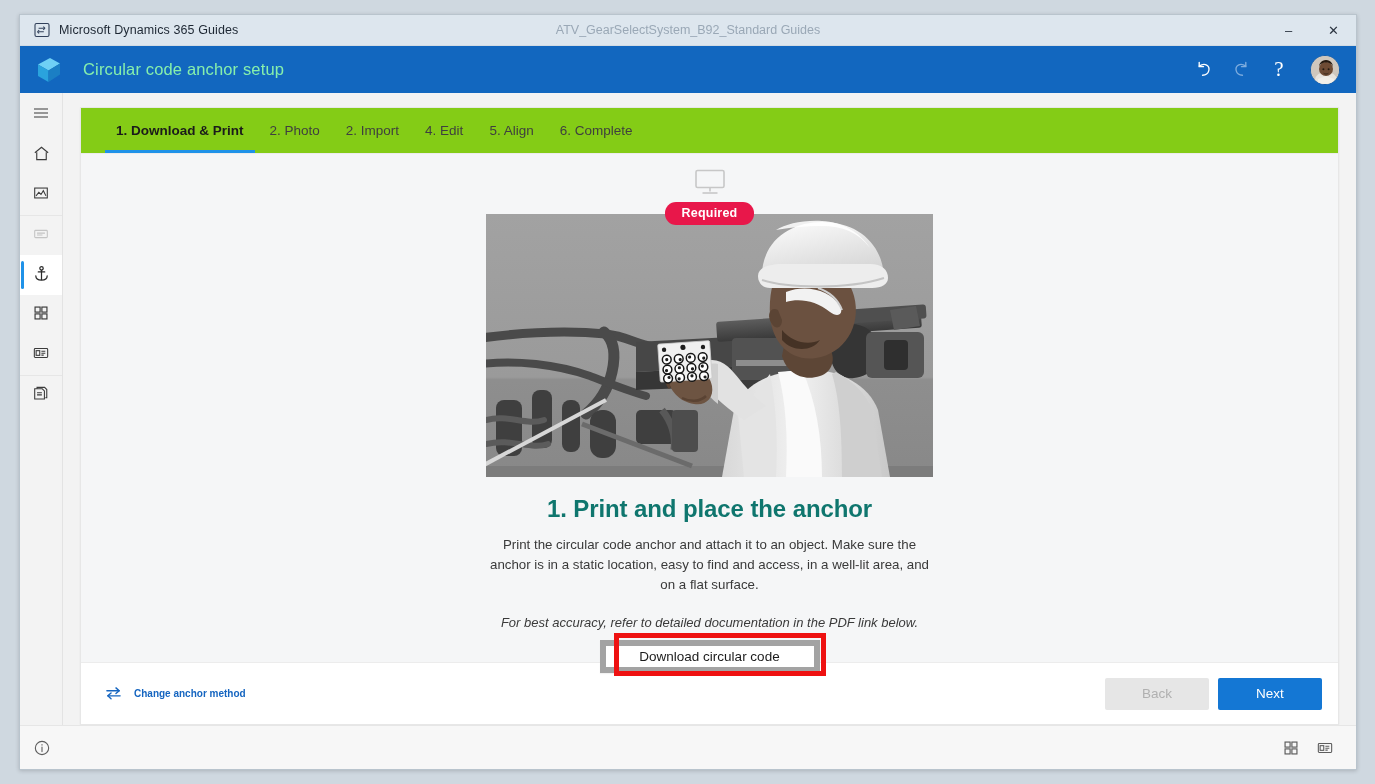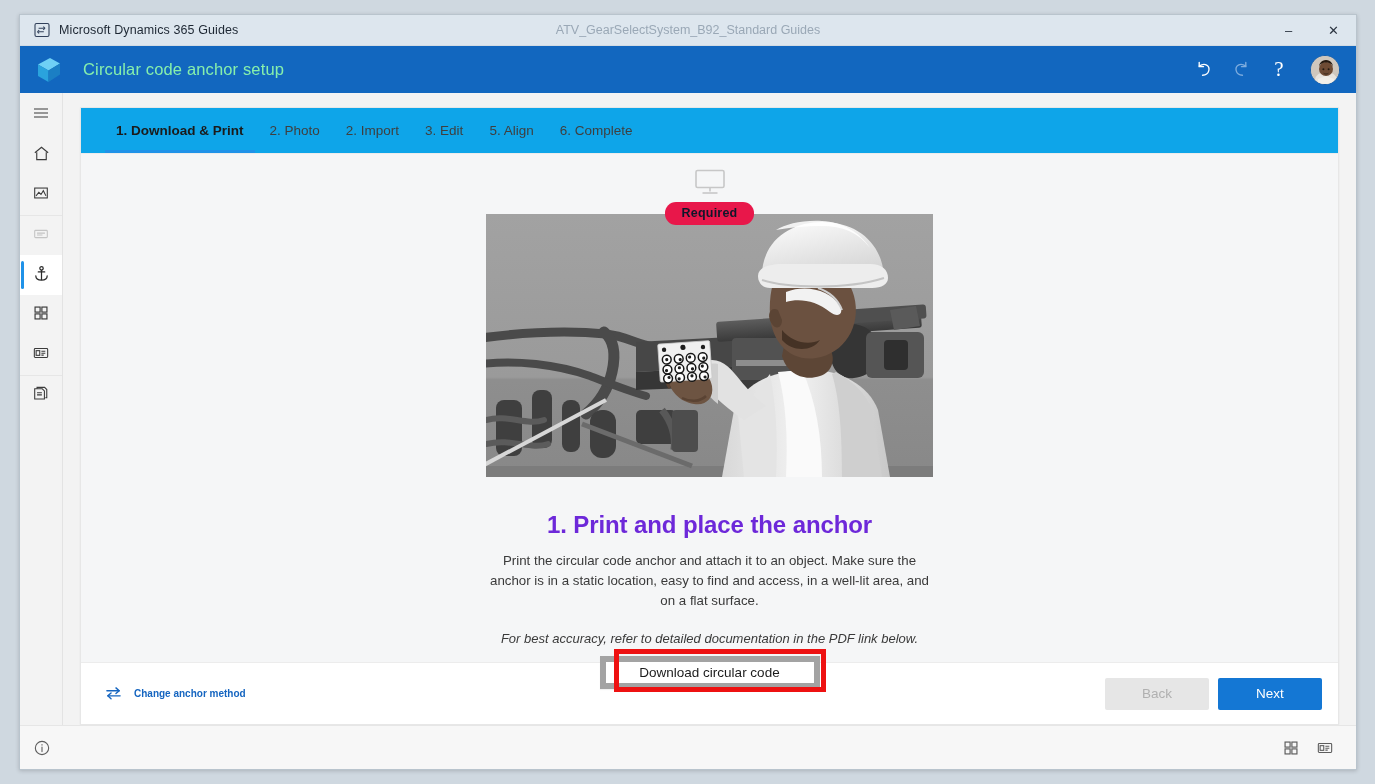--- a/index.html
+++ b/index.html
@@ -103,21 +103,21 @@
   }
   .card {
     flex: 1 1 auto;
     background: #f5f6f7;
     border: 1px solid #e7e7e7;
     display: flex; flex-direction: column;
     min-height: 0;
     box-shadow: 0 1px 2px rgba(0,0,0,.05);
   }
   .tabstrip {
-    background: #0ea5e9;
+    background: #84cc16;
     height: 46px; flex: 0 0 46px;
     display: flex; align-items: stretch;
     padding-left: 22px;
     border-bottom: 1px solid #ececec;
   }
   .tab {
     display: flex; align-items: center;
     padding: 0 13px; font-size: 13.5px; color: #3f3f3f;
     position: relative; cursor: default; white-space: nowrap;
   }
@@ -129,35 +129,35 @@
 
   
   .stage {
     flex: 1 1 auto; min-height: 0;
     display: flex; flex-direction: column; align-items: center;
     padding-top: 14px; position: relative;
   }
   .device-icon { color: #c7c7c7; margin-bottom: 2px; }
   .required-badge {
     position: relative; z-index: 3;
-    background: #e8174a; color: #0f172a;
+    background: #e8174a; color: #ffffff;
     font-size: 12.5px; font-weight: bold;
     padding: 4px 17px 5px; border-radius: 11px;
     margin-bottom: -11px;
     letter-spacing: .2px;
   }
   .hero-wrap {
     width: 447px; height: 263px;
     position: relative; overflow: hidden;
     background: #9a9a9a; flex: 0 0 auto;
   }
   .hero-wrap svg { display: block; }
   .headline {
-    font-size: 24px; color: #6d28d9; font-weight: bold;
-    margin-top: 34px; letter-spacing: -.1px;
+    font-size: 24px; color: #0f766e; font-weight: bold;
+    margin-top: 18px; letter-spacing: -.1px;
   }
   .bodytext {
     width: 440px; text-align: center;
     font-size: 13.3px; color: #3a3a3a; line-height: 20px;
     margin-top: 12px;
   }
   .notetext {
     width: 470px; text-align: center;
     font-size: 13px; color: #3a3a3a; font-style: italic;
     margin-top: 20px;
@@ -361,21 +361,21 @@
       <div class="rail-spacer"></div>
     </div>
 
     <div class="main">
       <div class="card">
 
         <div class="tabstrip">
           <div class="tab active">1. Download &amp; Print</div>
           <div class="tab">2. Photo</div>
           <div class="tab">2. Import</div>
-          <div class="tab">3. Edit</div>
+          <div class="tab">4. Edit</div>
           <div class="tab">5. Align</div>
           <div class="tab">6. Complete</div>
         </div>
 
         <div class="stage">
 
           <span class="device-icon">
             <svg viewBox="0 0 34 28" width="34" height="28" fill="none" stroke="#c7c7c7" stroke-width="1.6">
               <rect x="3" y="2.5" width="28" height="17" rx="1.6"></rect>
               <path d="M17 19.5 V23.5"></path>

